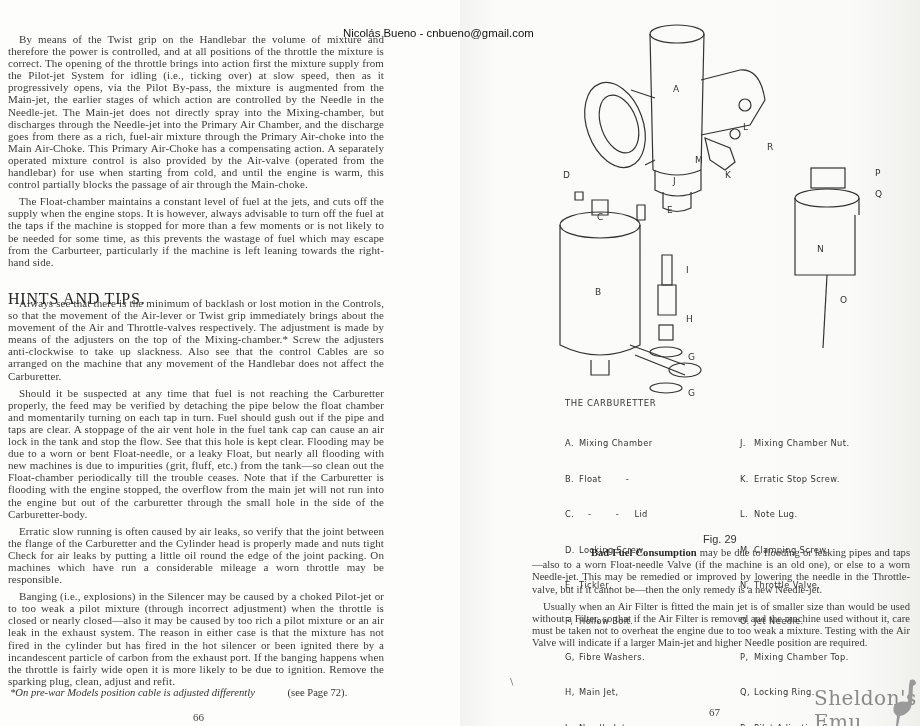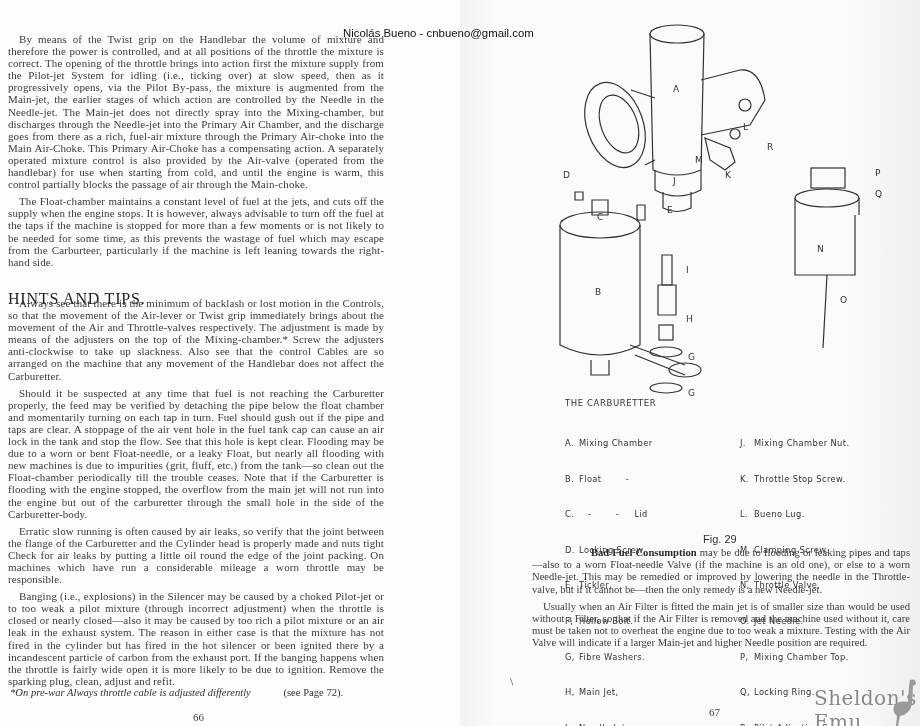--- a/index.html
+++ b/index.html
@@ -86,21 +86,21 @@
 <div class="heading">HINTS AND TIPS.</div>
 
 <div class="text-col" style="top:297px;">
   <p>Always see that there is the minimum of backlash or lost motion in the Controls, so that the movement of the Air-lever or Twist grip immediately brings about the movement of the Air and Throttle-valves respectively. The adjustment is made by means of the adjusters on the top of the Mixing-chamber.* Screw the adjusters anti-clockwise to take up slackness. Also see that the control Cables are so arranged on the machine that any movement of the Handlebar does not affect the Carburetter.</p>
   <p>Should it be suspected at any time that fuel is not reaching the Carburetter properly, the feed may be verified by detaching the pipe below the float chamber and momentarily turning on each tap in turn. Fuel should gush out if the pipe and taps are clear. A stoppage of the air vent hole in the fuel tank cap can cause an air lock in the tank and stop the flow. See that this hole is kept clear. Flooding may be due to a worn or bent Float-needle, or a leaky Float, but nearly all flooding with new machines is due to impurities (grit, fluff, etc.) from the tank—so clean out the Float-chamber periodically till the trouble ceases. Note that if the Carburetter is flooding with the engine stopped, the overflow from the main jet will not run into the engine but out of the carburetter through the small hole in the side of the Carburetter-body.</p>
   <p>Erratic slow running is often caused by air leaks, so verify that the joint between the flange of the Carburetter and the Cylinder head is properly made and nuts tight Check for air leaks by putting a little oil round the edge of the joint packing. On machines which have run a considerable mileage a worn throttle may be responsible.</p>
   <p>Banging (i.e., explosions) in the Silencer may be caused by a choked Pilot-jet or to too weak a pilot mixture (through incorrect adjustment) when the throttle is closed or nearly closed—also it may be caused by too rich a pilot mixture or an air leak in the exhaust system. The reason in either case is that the mixture has not fired in the cylinder but has fired in the hot silencer or been ignited there by a incandescent particle of carbon from the exhaust port. If the banging happens when the throttle is fairly wide open it is more likely to be due to ignition. Remove the sparking plug, clean, adjust and refit.</p>
 </div>
 
 <div class="footnote">
-  <span>*On pre-war Always throttle cable is adjusted differently</span>
+  <span>*On pre-war Models position cable is adjusted differently</span>
   <span class="norm">(see Page 72).</span>
 </div>
 
 <div class="page-num" style="left:193px; top:711px;">66</div>
 
 <div class="watermark-top">Nicolás Bueno - cnbueno@gmail.com</div>
 
 <svg class="diagram" viewBox="0 0 365 380">
   <g fill="none" stroke="#333" stroke-width="1.2">
 
@@ -185,22 +185,22 @@
   <div><span class="key">C.</span><span style="white-space:pre">   -        -     Lid</span></div>
   <div><span class="key">D.</span><span>Locking Screw</span></div>
   <div><span class="key">E,</span><span>Tickler,</span></div>
   <div><span class="key">F,</span><span>Hollow Bolt.</span></div>
   <div><span class="key">G,</span><span>Fibre Washers.</span></div>
   <div><span class="key">H,</span><span>Main Jet,</span></div>
   <div><span class="key">I,</span><span>Needle Jet,</span></div>
 </div>
 <div class="legend-col" style="left:740px; top:414px;">
   <div><span class="key">J.</span><span>Mixing Chamber Nut.</span></div>
-  <div><span class="key">K.</span><span>Throttle Stop Screw.</span></div>
-  <div><span class="key">L.</span><span>Bueno Lug.</span></div>
+  <div><span class="key">K.</span><span>Erratic Stop Screw.</span></div>
+  <div><span class="key">L.</span><span>Note Lug.</span></div>
   <div><span class="key">M.</span><span>Clamping Screw.</span></div>
   <div><span class="key">N,</span><span>Throttle Valve.</span></div>
   <div><span class="key">O.</span><span>Jet Needle.</span></div>
   <div><span class="key">P,</span><span>Mixing Chamber Top.</span></div>
   <div><span class="key">Q,</span><span>Locking Ring.</span></div>
   <div><span class="key">R,</span><span>Pilot Adjusting Screw.</span></div>
 </div>
 
 <div class="fig-caption">Fig. 29</div>
 

